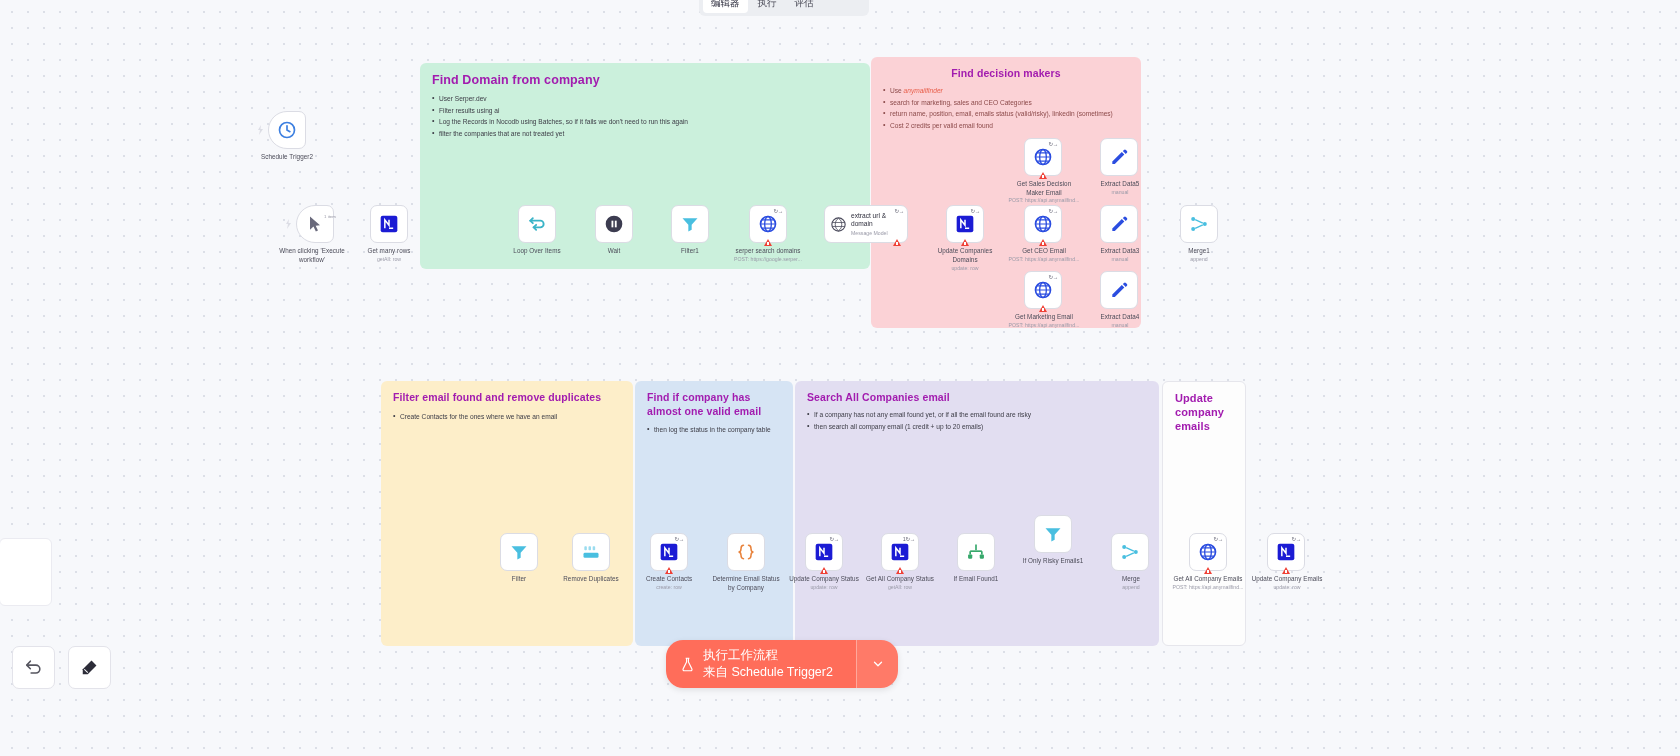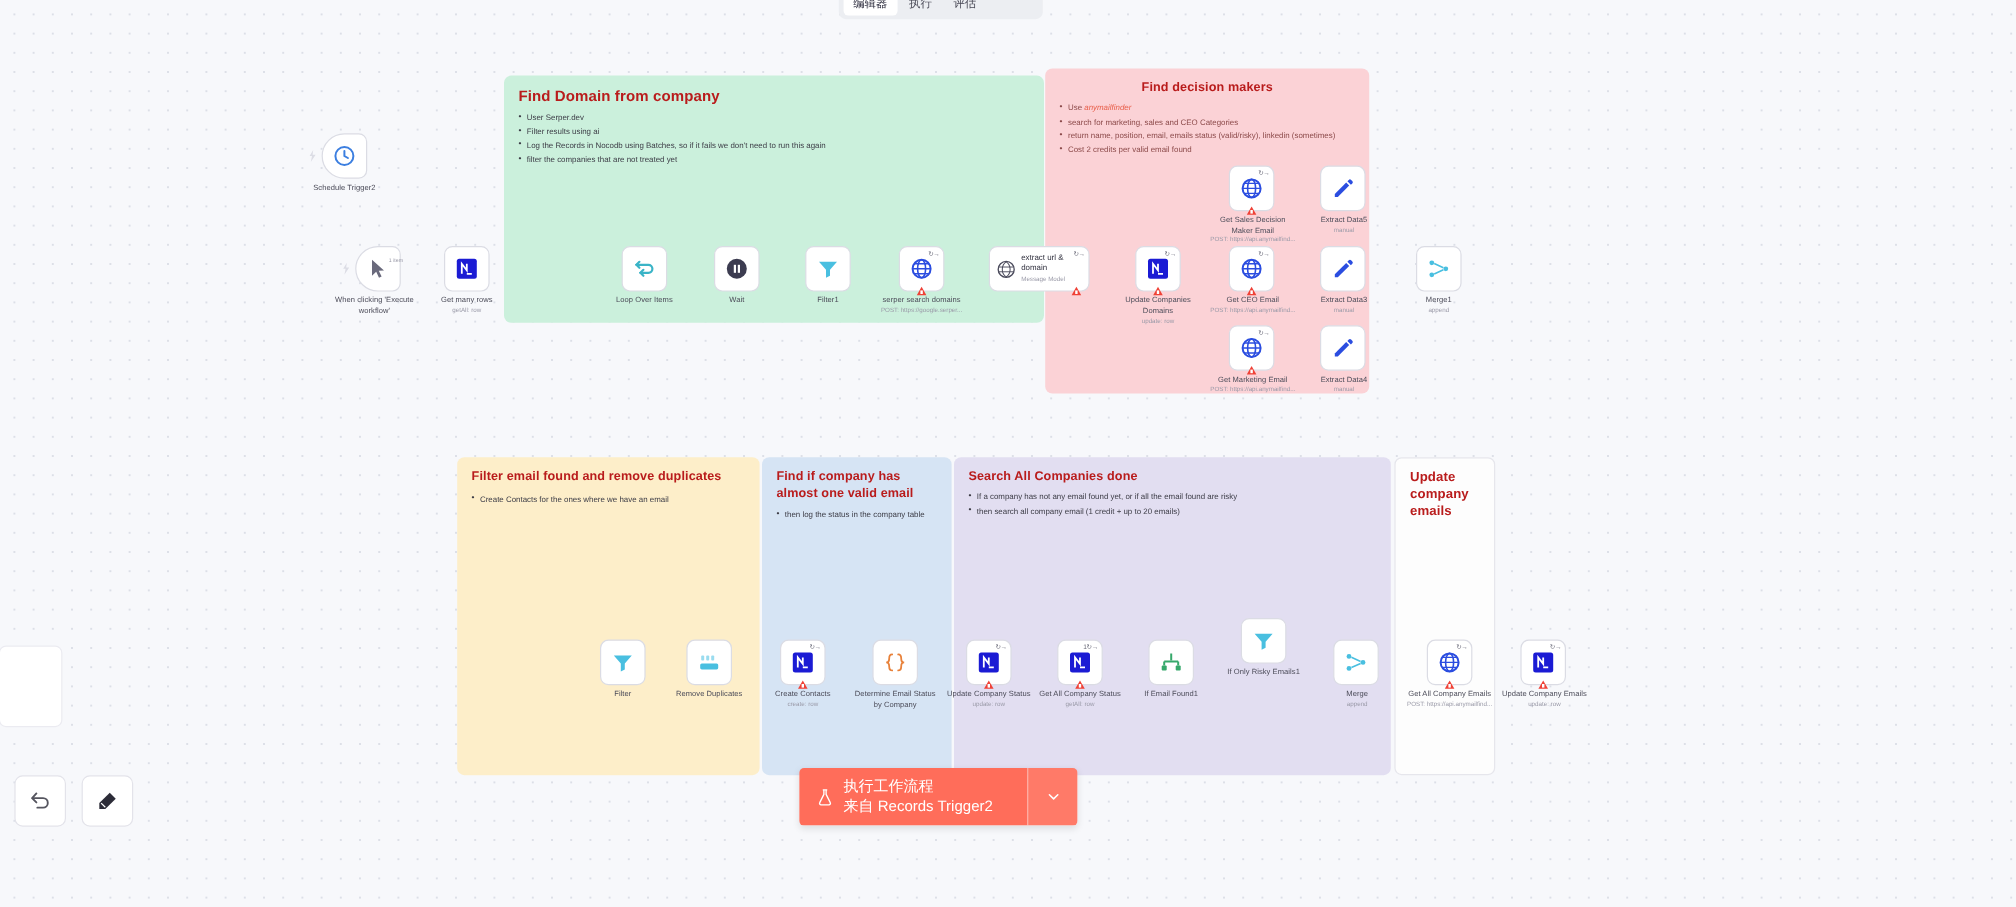--- a/index.html
+++ b/index.html
@@ -21,21 +21,21 @@
   
   .sticky {
     position: absolute;
     border-radius: 6px;
     padding: 10px 12px;
     overflow: hidden;
   }
   .sticky h3 {
     font-size: 12.5px;
     font-weight: 600;
-    color: #b91c1c;
+    color: #a21caf;
     margin-bottom: 6px;
     letter-spacing: .1px;
   }
   .sticky ul { list-style: none; }
   .sticky li {
     font-size: 6.6px;
     line-height: 1.75;
     color: #3c3c46;
     padding-left: 7px;
     position: relative;
@@ -167,21 +167,21 @@
     border: 1px solid #ebebf1;
     border-radius: 6px;
   }
 
   
   #exec {
     position: absolute;
     left: 666px; top: 640px;
     height: 48px;
     display: flex;
-    border-radius: 4px;
+    border-radius: 17px;
     overflow: hidden;
     box-shadow: 0 2px 6px rgba(0,0,0,.10);
   }
   #exec .main {
     background: #ff6d5a;
     color: #ffffff;
     display: flex;
     align-items: center;
     gap: 8px;
     padding: 0 16px 0 14px;
@@ -237,21 +237,21 @@
   </div>
 
   <div class="sticky blue" style="left:635px; top:381px; width:158px; height:265px;">
     <h3 style="font-size:10.5px; line-height:1.3; white-space:normal;">Find if company has almost one valid email</h3>
     <ul>
       <li>then log the status in the company table</li>
     </ul>
   </div>
 
   <div class="sticky purple" style="left:795px; top:381px; width:364px; height:265px;">
-    <h3 style="font-size:10.5px;">Search All Companies done</h3>
+    <h3 style="font-size:10.5px;">Search All Companies email</h3>
     <ul>
       <li>If a company has not any email found yet, or if all the email found are risky</li>
       <li>then search all company email (1 credit + up to 20 emails)</li>
     </ul>
   </div>
 
   <div class="sticky white" style="left:1162px; top:381px; width:84px; height:265px;">
     <h3>Update company emails</h3>
   </div>
 
@@ -682,21 +682,21 @@
     </svg>
   </div>
 
   <div id="exec">
     <div class="main">
       <svg class="flask" viewBox="0 0 24 24">
         <path d="M9 2h6M10.5 2v6L5 19a2 2 0 0 0 1.8 3h10.4A2 2 0 0 0 19 19l-5.5-11V2" fill="none" stroke="#ffffff" stroke-width="1.8" stroke-linejoin="round"></path>
       </svg>
       <div class="txt">
         <div class="l1">执行工作流程</div>
-        <div class="l2">来自 Records Trigger2</div>
+        <div class="l2">来自 Schedule Trigger2</div>
       </div>
     </div>
     <div class="split">
       <svg width="14" height="14" viewBox="0 0 24 24">
         <path d="M6 9l6 6 6-6" fill="none" stroke="#ffffff" stroke-width="2.2" stroke-linecap="round" stroke-linejoin="round"></path>
       </svg>
     </div>
   </div>
 
 </div>

